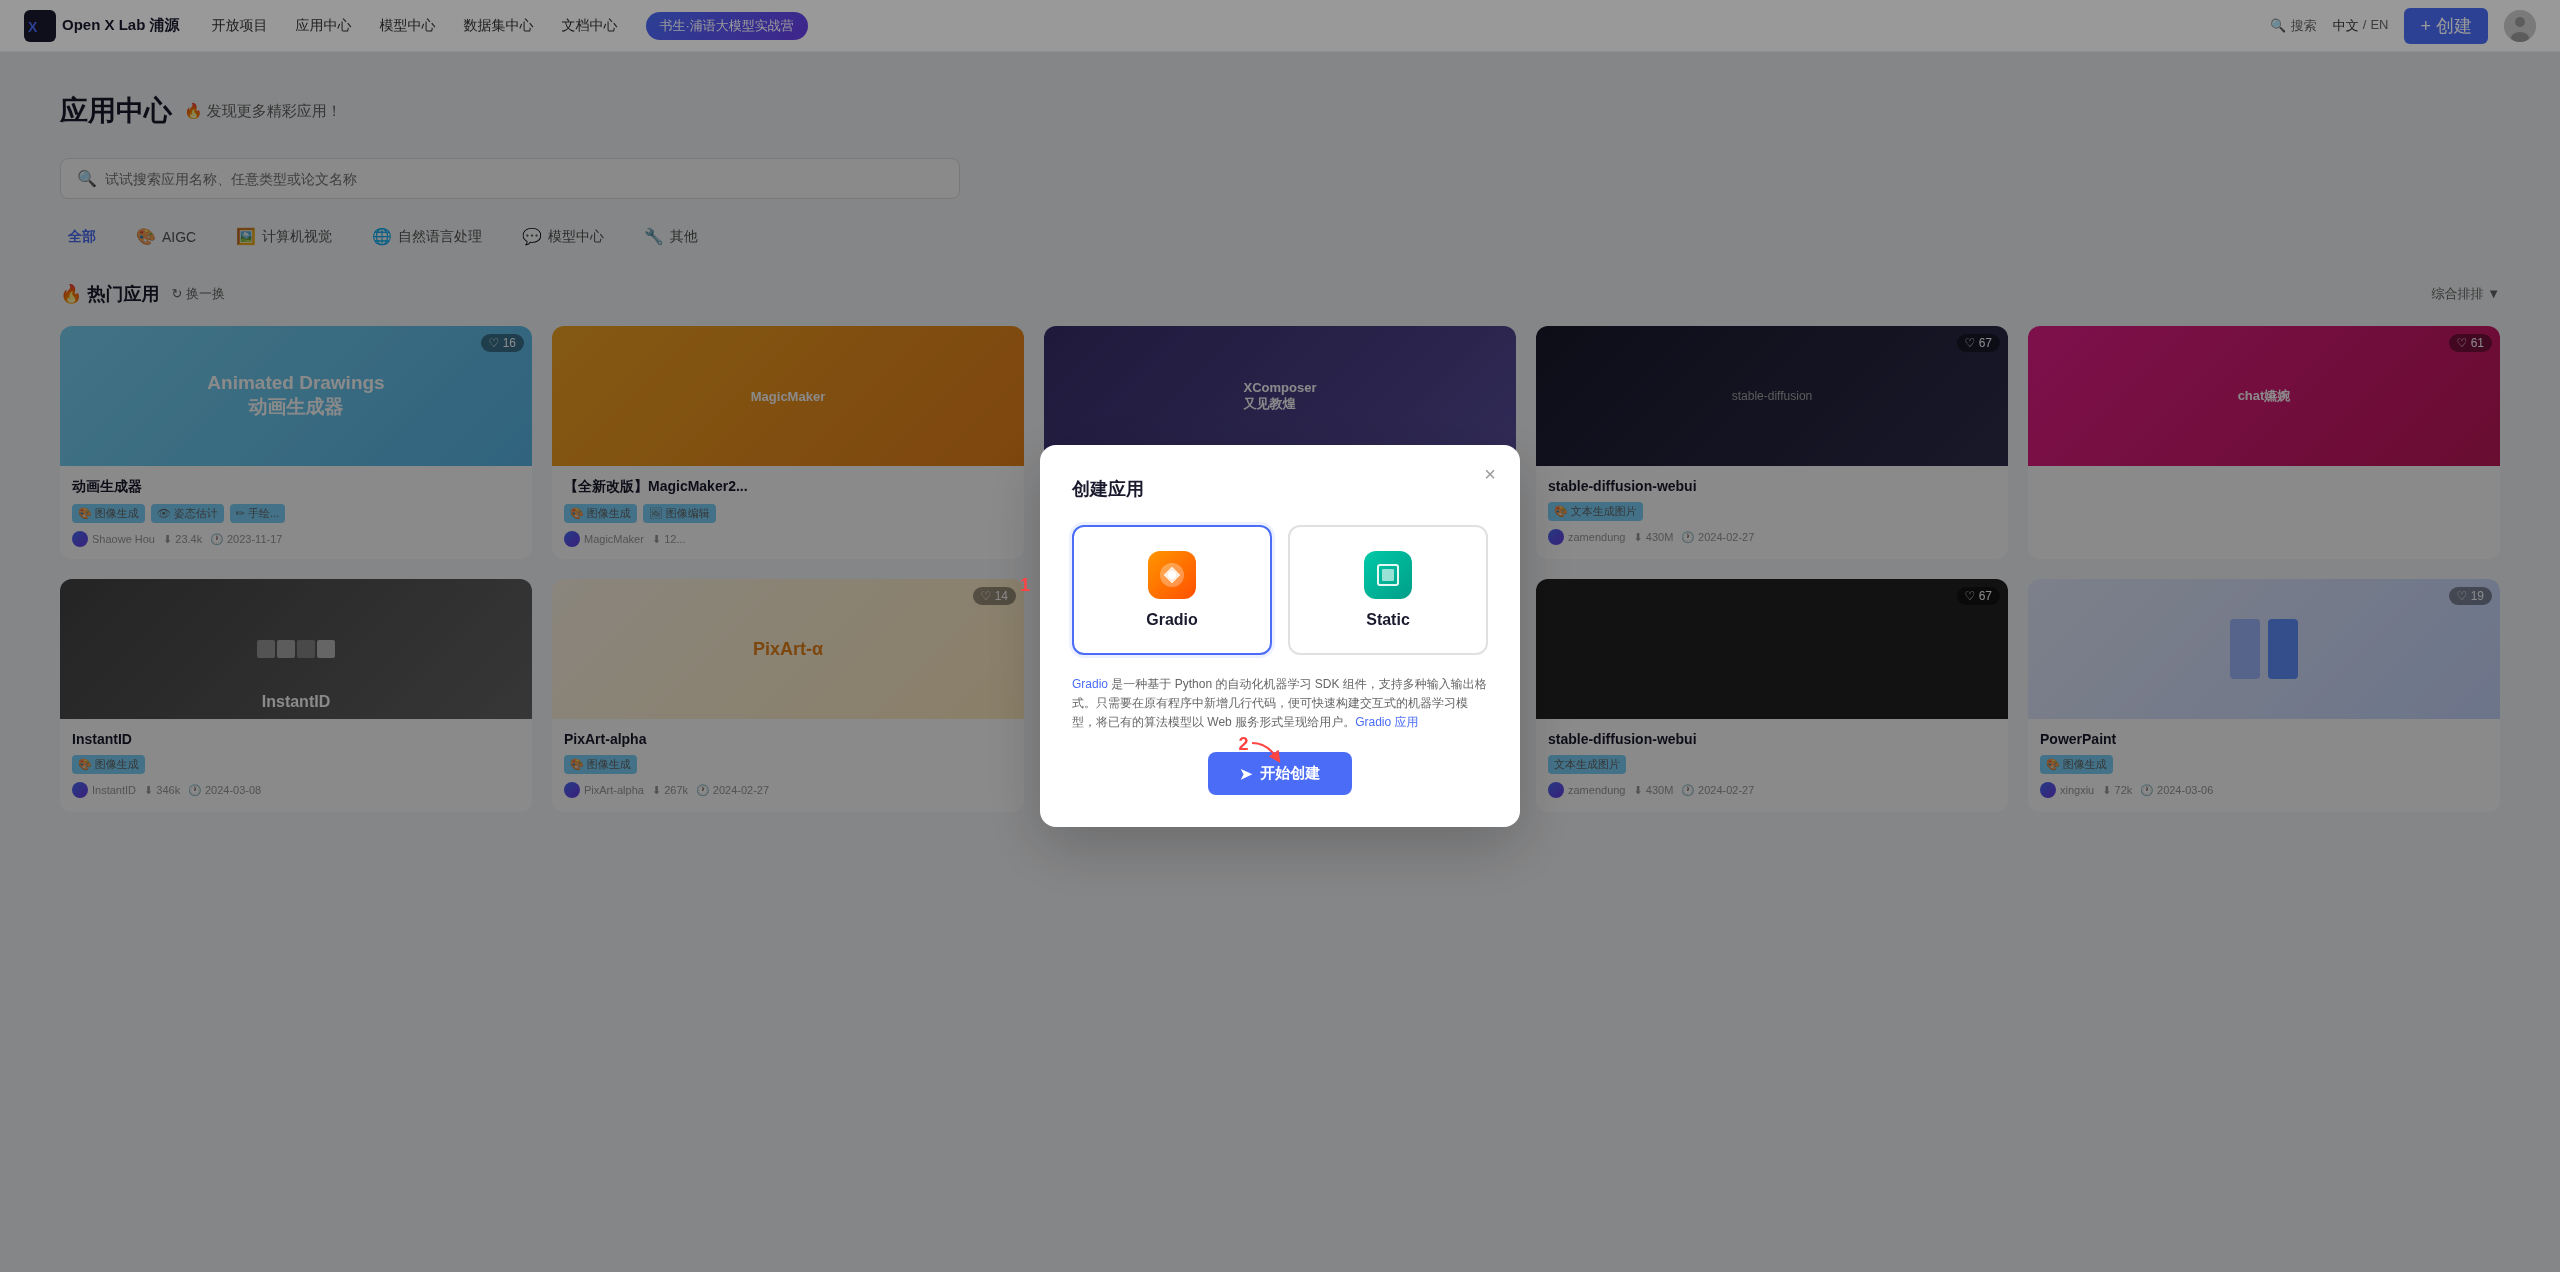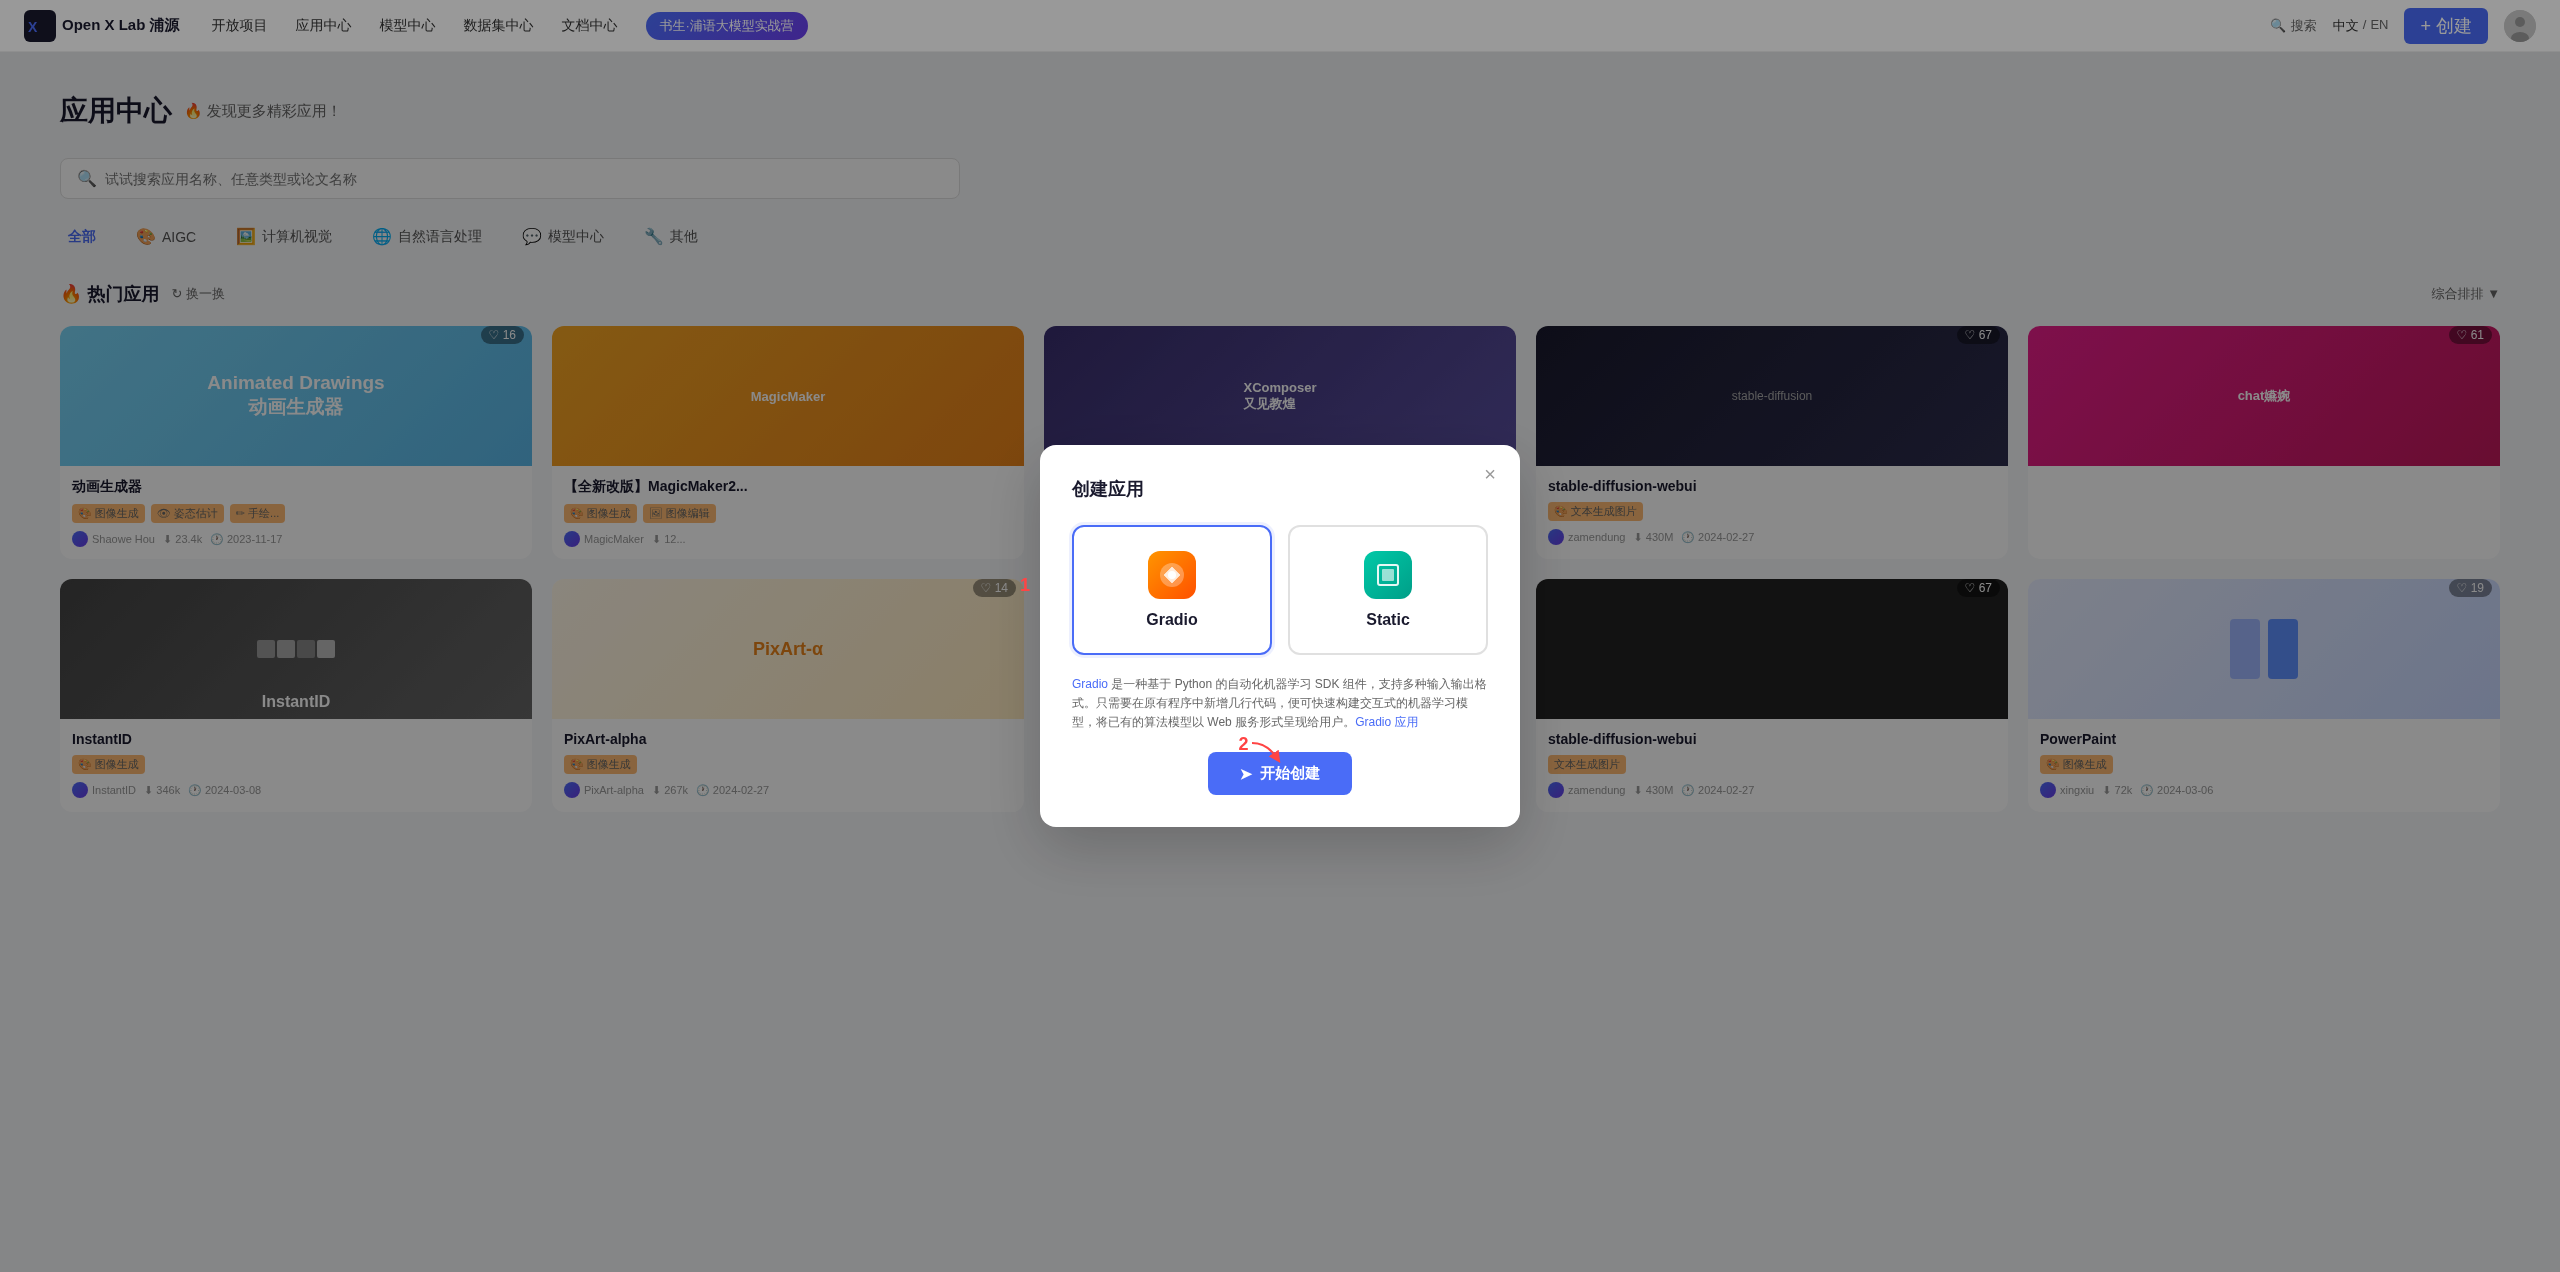--- a/index.html
+++ b/index.html
@@ -54,25 +54,25 @@
     
     .section-header { display: flex; align-items: center; gap: 12px; margin-bottom: 20px; }
     .section-title { font-size: 18px; font-weight: 700; color: #1a1a2e; display: flex; align-items: center; gap: 8px; }
     .refresh-btn { display: flex; align-items: center; gap: 4px; color: #666; font-size: 13px; cursor: pointer; }
     .sort-btn { margin-left: auto; color: #666; font-size: 13px; cursor: pointer; display: flex; align-items: center; gap: 4px; }
 
     
     .cards-grid { display: grid; grid-template-columns: repeat(5, 1fr); gap: 20px; }
     .card { background: #fff; border-radius: 12px; overflow: hidden; cursor: pointer; }
     .card-image { width: 100%; height: 140px; object-fit: cover; background: #ddd; position: relative; }
-    .card-like { position: absolute; top: 0; right: 8px; background: rgba(0,0,0,0.4); color: #fff; border-radius: 12px; padding: 2px 8px; font-size: 12px; display: flex; align-items: center; gap: 4px; }
+    .card-like { position: absolute; top: 8px; right: 8px; background: rgba(0,0,0,0.4); color: #fff; border-radius: 12px; padding: 2px 8px; font-size: 12px; display: flex; align-items: center; gap: 4px; }
     .card-body { padding: 12px; }
     .card-title { font-size: 14px; font-weight: 600; color: #1a1a2e; margin-bottom: 8px; }
     .card-tags { display: flex; gap: 6px; flex-wrap: wrap; margin-bottom: 8px; }
-    .card-tag { display: flex; align-items: center; gap: 3px; font-size: 11px; color: #666; background: #fdba74; border-radius: 4px; padding: 2px 6px; }
+    .card-tag { display: flex; align-items: center; gap: 3px; font-size: 11px; color: #666; background: #7dd3fc; border-radius: 4px; padding: 2px 6px; }
     .card-meta { display: flex; align-items: center; gap: 8px; font-size: 11px; color: #999; }
     .card-author { display: flex; align-items: center; gap: 4px; }
     .author-avatar { width: 16px; height: 16px; border-radius: 50%; background: linear-gradient(135deg, #4a6cf7, #6a3de8); }
 
     
     .overlay {
       position: fixed; inset: 0; background: rgba(0,0,0,0.4); z-index: 200;
       display: flex; align-items: center; justify-content: center;
     }
 

